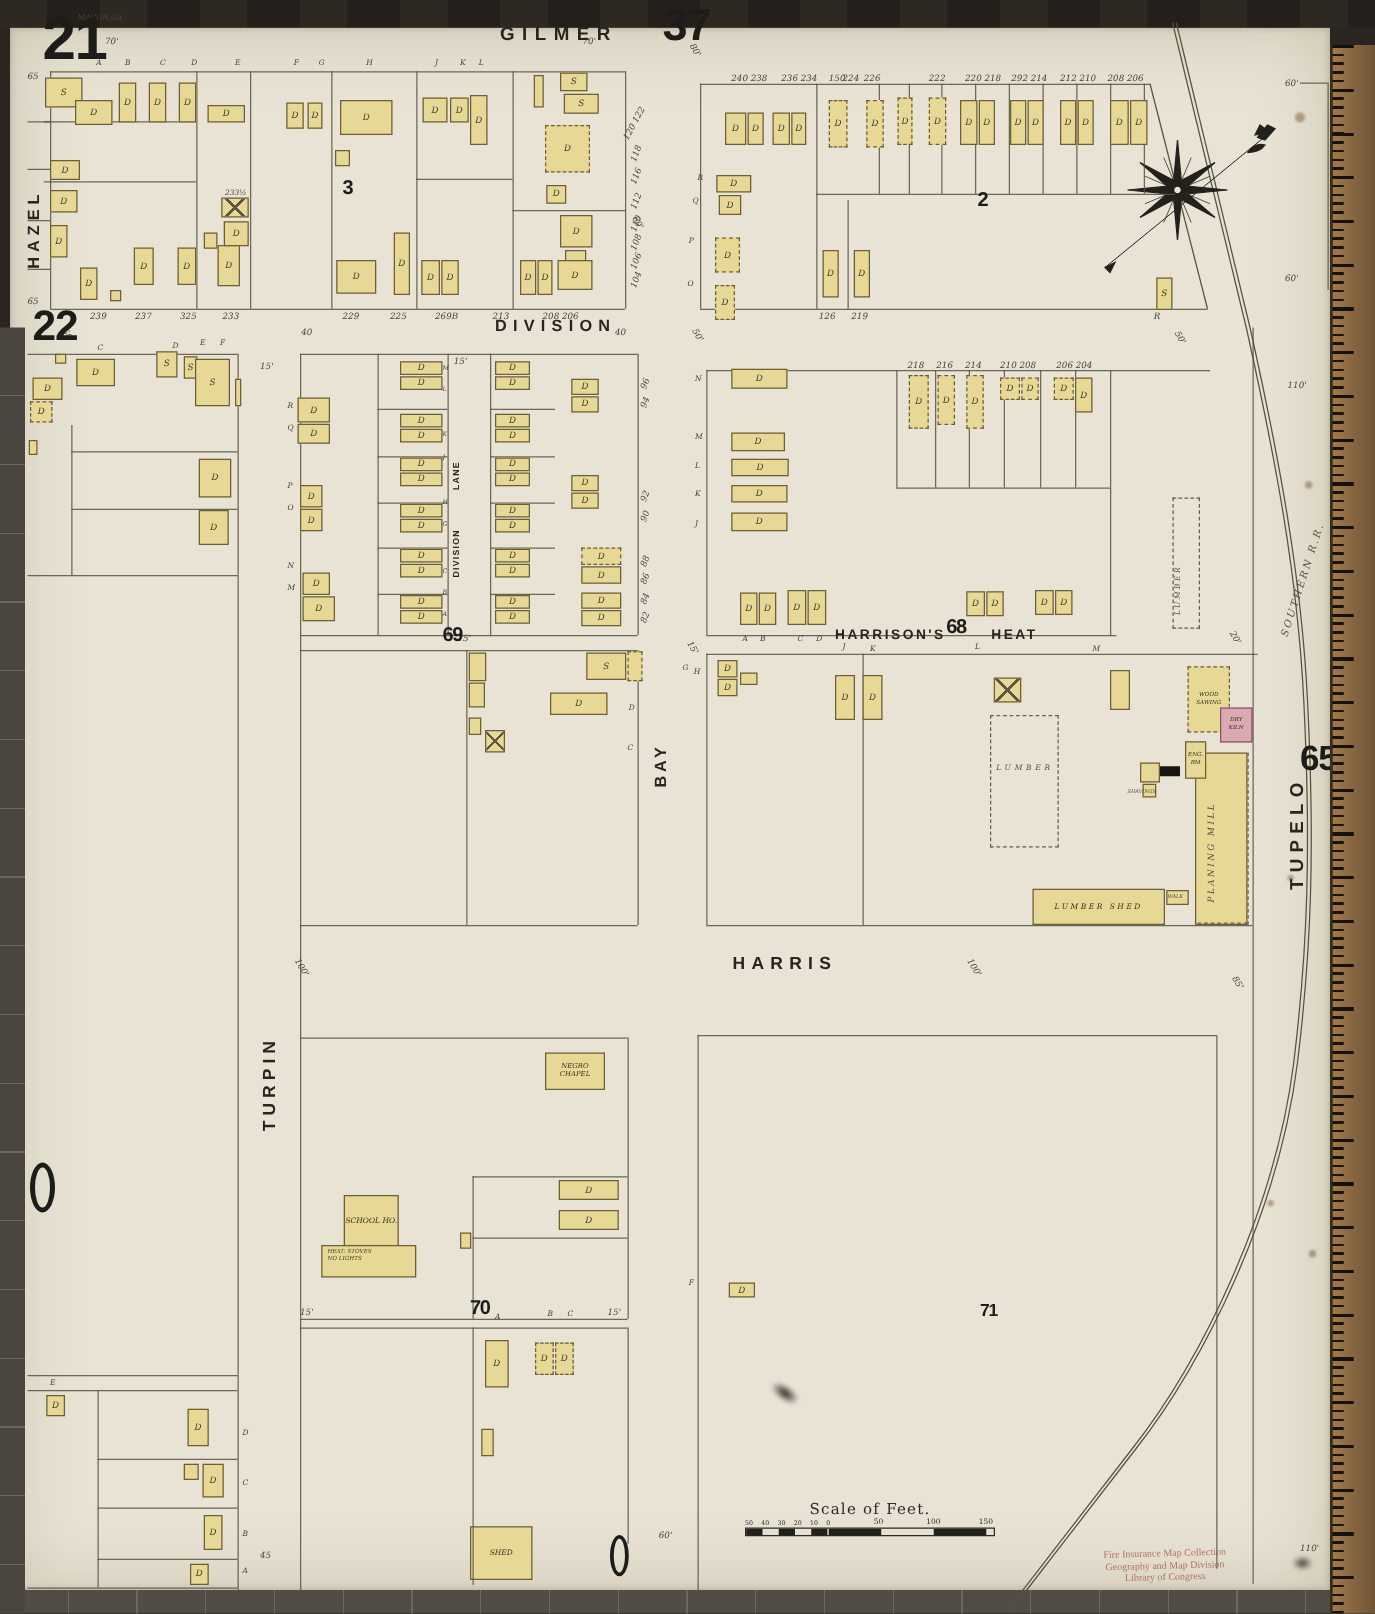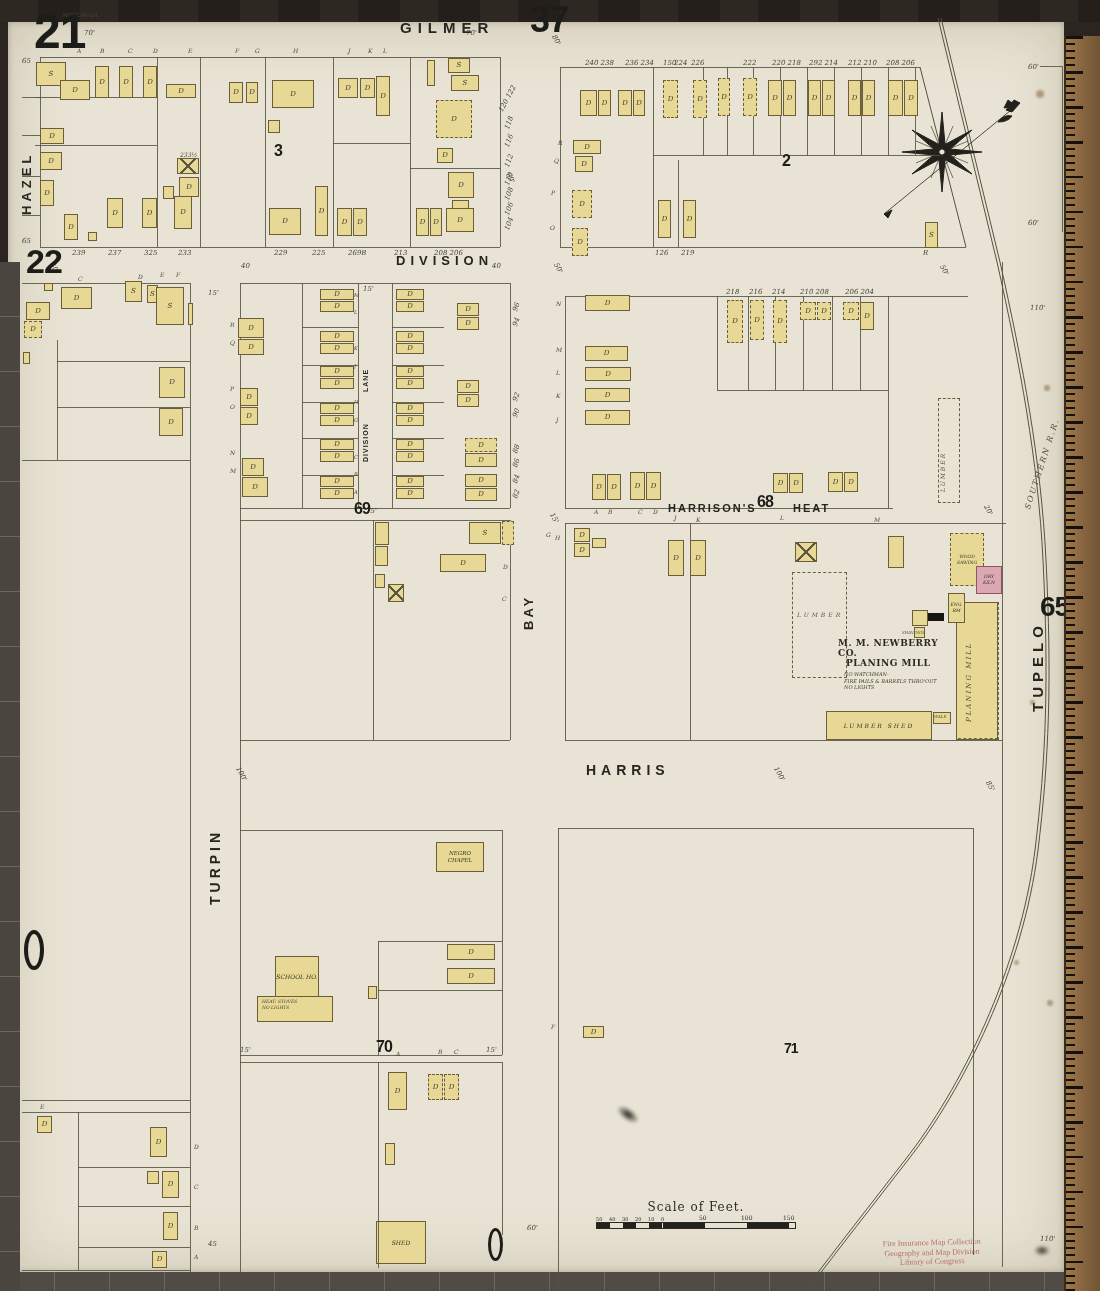--- a/index.html
+++ b/index.html
@@ -127,27 +127,20 @@
     <div class="spec" style="left:976px;top:566px;width:26px;height:28px;background:#dba8b4;border-color:#8d5564">
       <span class="lab" style="font-size:4.5px">DRY
 KILN</span>
     </div>
     <div class="spec" style="left:948px;top:593px;width:17px;height:30px">
       <span class="lab" style="font-size:4.5px">ENG.
 RM</span>
     </div>
     <div class="blackbar" style="left:918px;top:613px;width:26px;height:8px"></div>
 
-    <div class="milltext" style="left:838px;top:638px;width:120px">
-      <div style="font-size:9px;font-weight:700;letter-spacing:.5px">M. M. NEWBERRY CO.</div>
-      <div style="font-size:9px;font-weight:700;letter-spacing:.5px;margin-left:8px">PLANING MILL</div>
-      <div class="note" style="position:static;margin:3px 0 0 6px">NO WATCHMAN-
-FIRE PAILS &amp; BARRELS THRO'OUT
-NO LIGHTS</div>
-    </div>
 
     <div id="scalebar">
       <div class="t">Scale of Feet.</div>
       <div class="ticks" id="scale-ticks">
           <span style="position: absolute; left: 0px; top: 2px;">50</span>
           <span style="position: absolute; left: 13px; top: 2px;">40</span>
           <span style="position: absolute; left: 26px; top: 2px;">30</span>
           <span style="position: absolute; left: 39px; top: 2px;">20</span>
           <span style="position: absolute; left: 52px; top: 2px;">10</span>
           <span style="position: absolute; left: 65px; top: 2px;">0</span>

